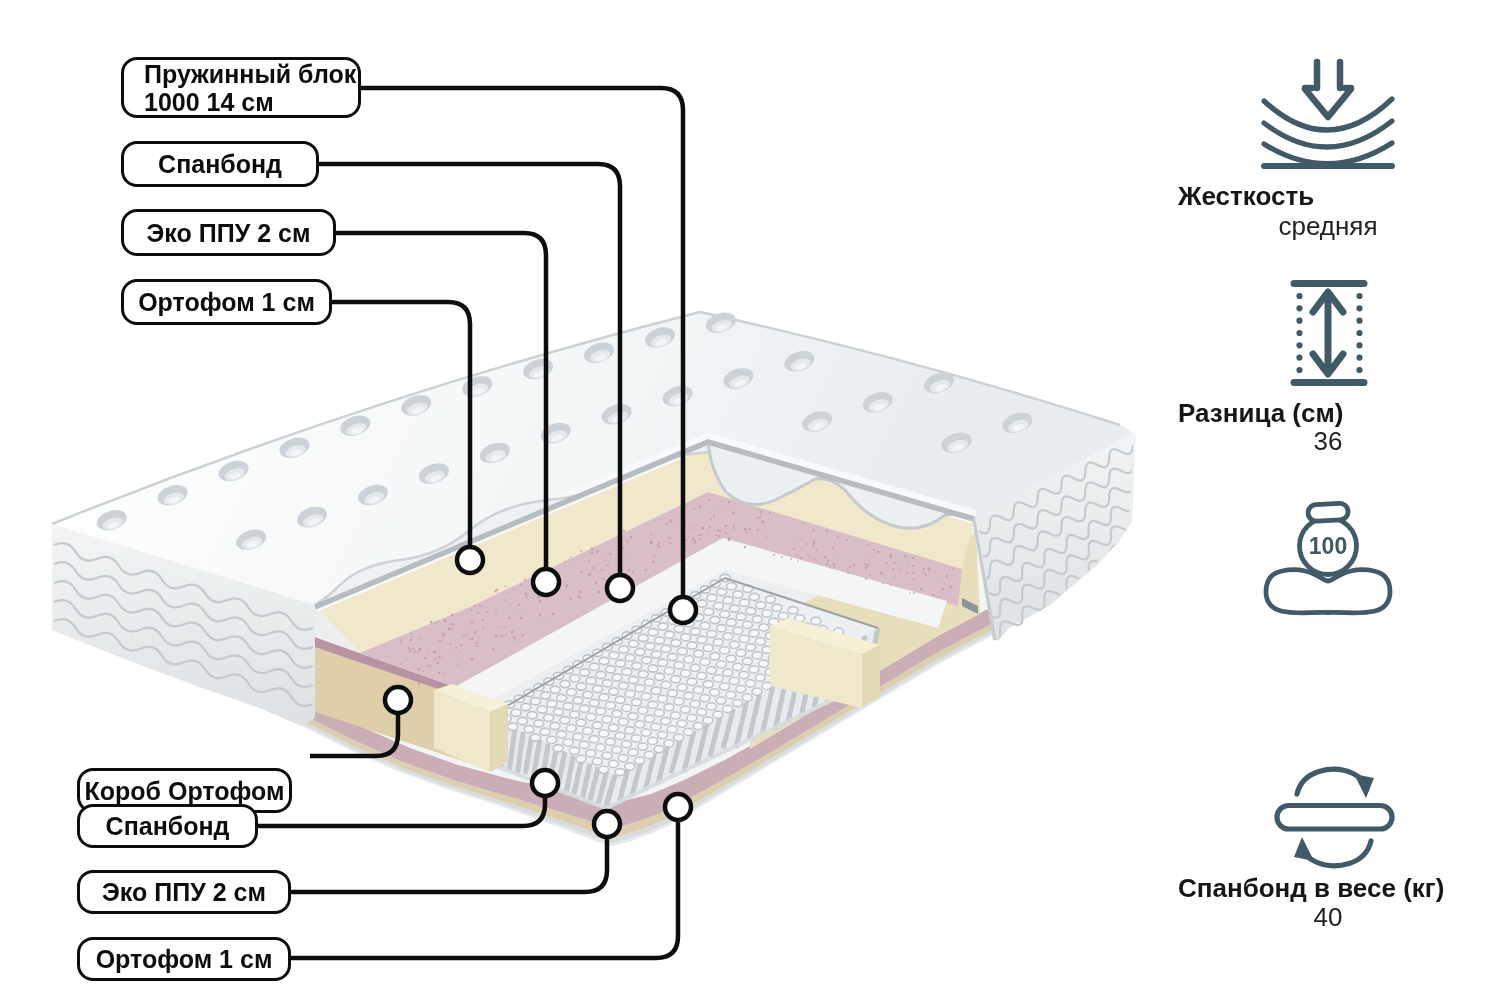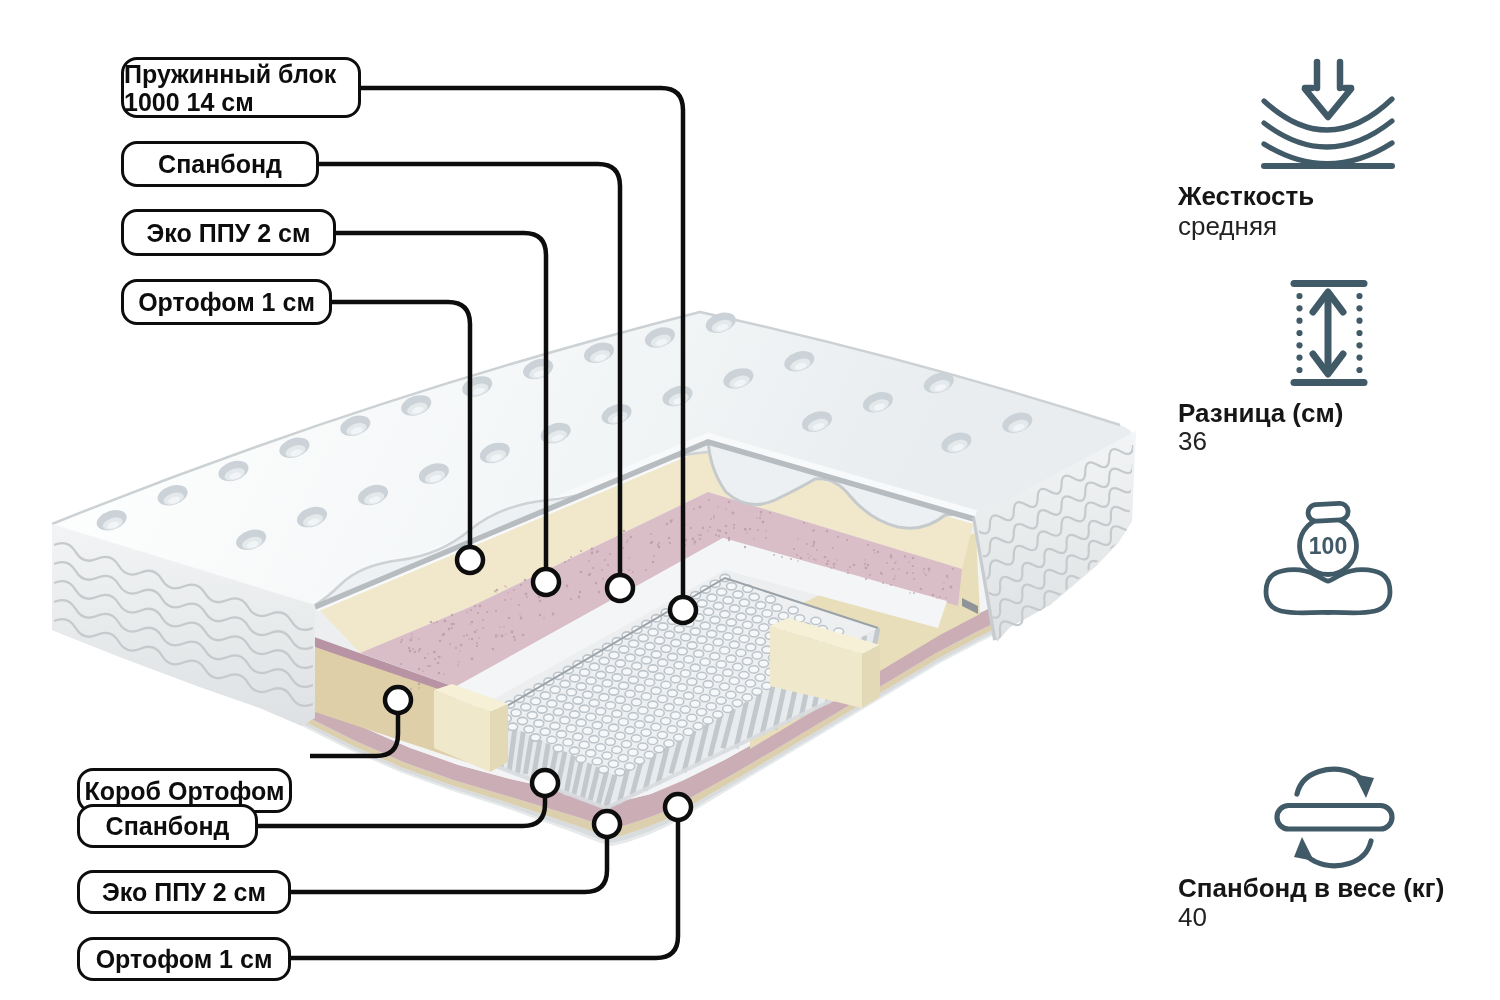--- a/index.html
+++ b/index.html
@@ -1,19 +1,19 @@
 <!DOCTYPE html>
 <html><head><meta charset="utf-8">
 <style>
 html,body{margin:0;padding:0;background:#ffffff;width:1500px;height:1000px;overflow:hidden;}
 #stage{position:relative;width:1500px;height:1000px;font-family:"Liberation Sans",sans-serif;}
 .lab{position:absolute;box-sizing:border-box;border:3px solid #0d0d0d;border-radius:16px;background:#fff;
  display:flex;align-items:center;font-weight:bold;font-size:25px;line-height:28px;color:#0d0d0d;z-index:5;}
 .tb{position:absolute;left:1178px;width:300px;text-align:left;font-weight:bold;font-size:26px;line-height:34px;color:#161616;}
-.tr{position:absolute;left:1178px;width:300px;text-align:left;font-size:26px;color:#222;}
+.tr{position:absolute;left:1178px;width:300px;text-align:center;font-size:26px;color:#222;}
 </style></head>
 <body>
 <div id="stage">
 <svg width="1500" height="1000" viewBox="0 0 1500 1000" xmlns="http://www.w3.org/2000/svg" style="position:absolute;left:0;top:0">
       <defs>
 <linearGradient id="topg" x1="200" y1="330" x2="820" y2="640" gradientUnits="userSpaceOnUse">
  <stop offset="0" stop-color="#fcfdfd"></stop>
           <stop offset="0.6" stop-color="#f2f5f6"></stop>
           <stop offset="1" stop-color="#e9edef"></stop>
 </linearGradient>
@@ -902,21 +902,21 @@
       <circle cx="1328" cy="546" r="28.5" fill="#fff" stroke="#415a68" stroke-width="4.8"></circle>
       <rect x="1308" y="504" width="40" height="16.5" rx="8.2" fill="#fff" stroke="#415a68" stroke-width="4.8" transform="rotate(-3 1328 511)"></rect>
       <text x="1328" y="554" font-size="23" font-weight="bold" fill="#415a68" text-anchor="middle" font-family="Liberation Sans, sans-serif">100</text>
       <path d="M1266,592 C1266,580 1272,573 1282,571 C1296,568 1308,571 1316,575 C1322,578 1325,581 1328,581 C1331,581 1334,578 1340,575 C1348,571 1360,568 1374,571 C1384,573 1390,580 1390,592 C1390,602 1384,609 1375,611 C1360,614.5 1346,612 1328,612.5 C1310,612 1296,614.5 1281,611 C1272,609 1266,602 1266,592 Z" fill="#fff" stroke="#415a68" stroke-width="4.8"></path>
       <rect x="1277" y="805.5" width="115" height="23.5" rx="11.7" fill="#fff" stroke="#415a68" stroke-width="5.2"></rect>
       <path d="M1297,794 Q1301,777 1319,771.5 Q1337,766 1353,773.5 Q1362,778 1366,785" fill="none" stroke="#415a68" stroke-width="5.2" stroke-linecap="round"></path>
       <polygon points="1354,774 1374,778 1366,798" fill="#415a68"></polygon>
       <path d="M1371,841 Q1367,858 1349,863.5 Q1331,869 1315,861.5 Q1306,857 1302,850" fill="none" stroke="#415a68" stroke-width="5.2" stroke-linecap="round"></path>
       <polygon points="1314,861 1294,857 1302,837" fill="#415a68"></polygon>
     </svg>
-<div class="lab" style="left:121px;top:57px;width:240px;height:61px;justify-content:flex-start;">Пружинный блок<br>1000 14 см</div>
+<div class="lab" style="left:121px;top:57px;width:240px;height:61px;justify-content:flex-start;padding-left:20px;">Пружинный блок<br>1000 14 см</div>
 <div class="lab" style="left:121px;top:141px;width:198px;height:46px;justify-content:center;">Спанбонд</div>
 <div class="lab" style="left:121px;top:209px;width:215px;height:47px;justify-content:center;">Эко ППУ 2 см</div>
 <div class="lab" style="left:121px;top:279px;width:211px;height:46px;justify-content:center;">Ортофом 1 см</div>
 <div class="lab" style="left:77px;top:768px;width:215px;height:45px;justify-content:center;">Короб Ортофом</div>
 <div class="lab" style="left:77px;top:804px;width:181px;height:44px;justify-content:center;">Спанбонд</div>
 <div class="lab" style="left:77px;top:870px;width:214px;height:44px;justify-content:center;">Эко ППУ 2 см</div>
 <div class="lab" style="left:77px;top:937px;width:214px;height:44px;justify-content:center;">Ортофом 1 см</div>
 
 <div class="tb" style="top:179px;">Жесткость</div>
 <div class="tr" style="top:211px;">средняя</div>

